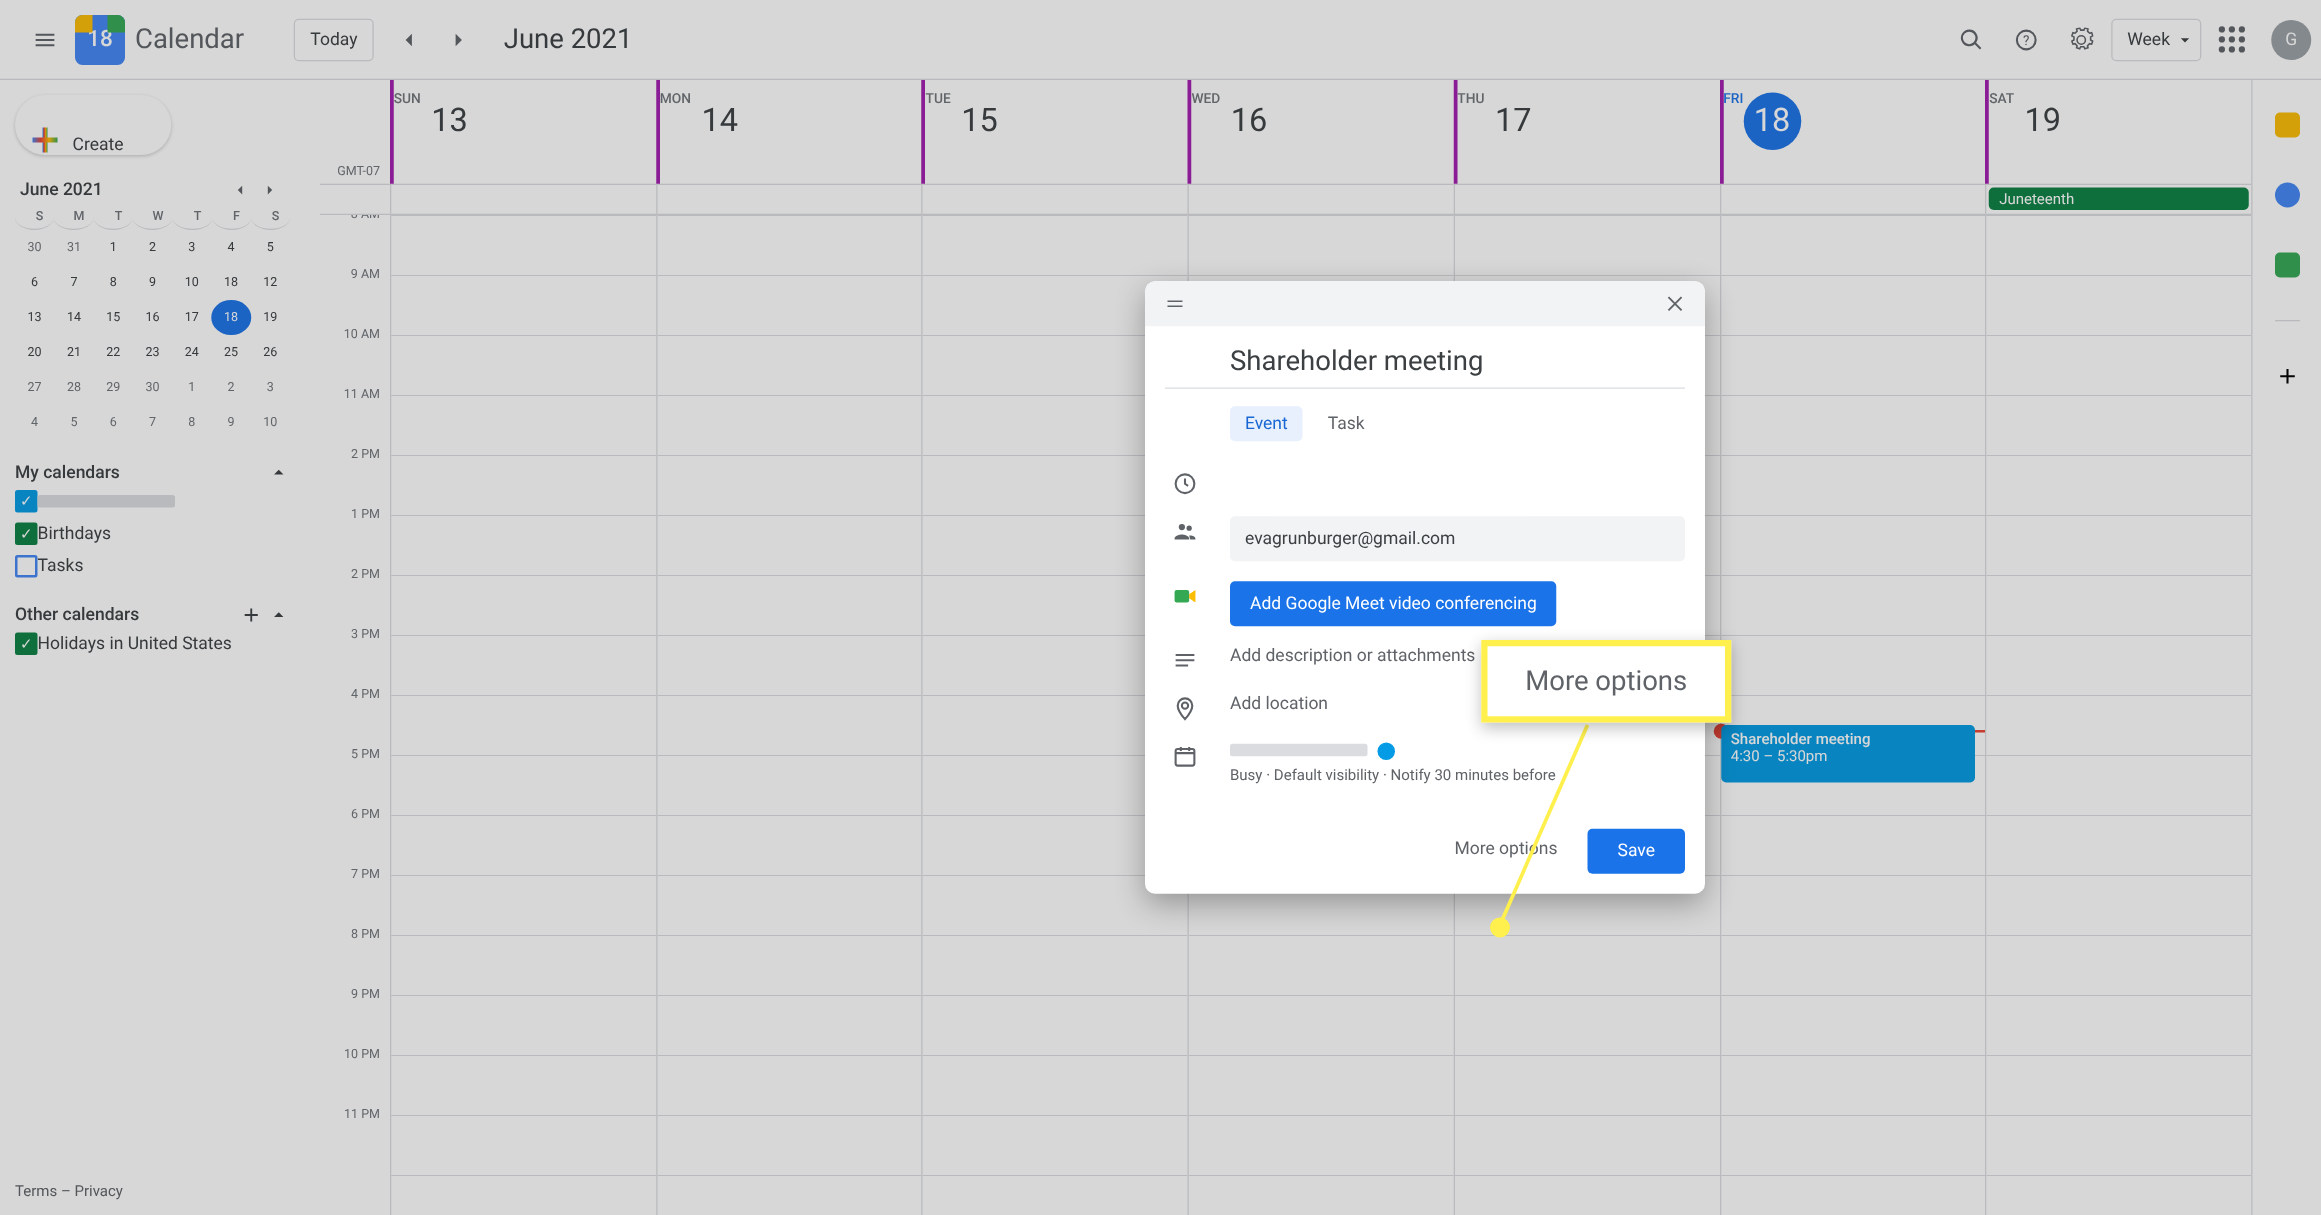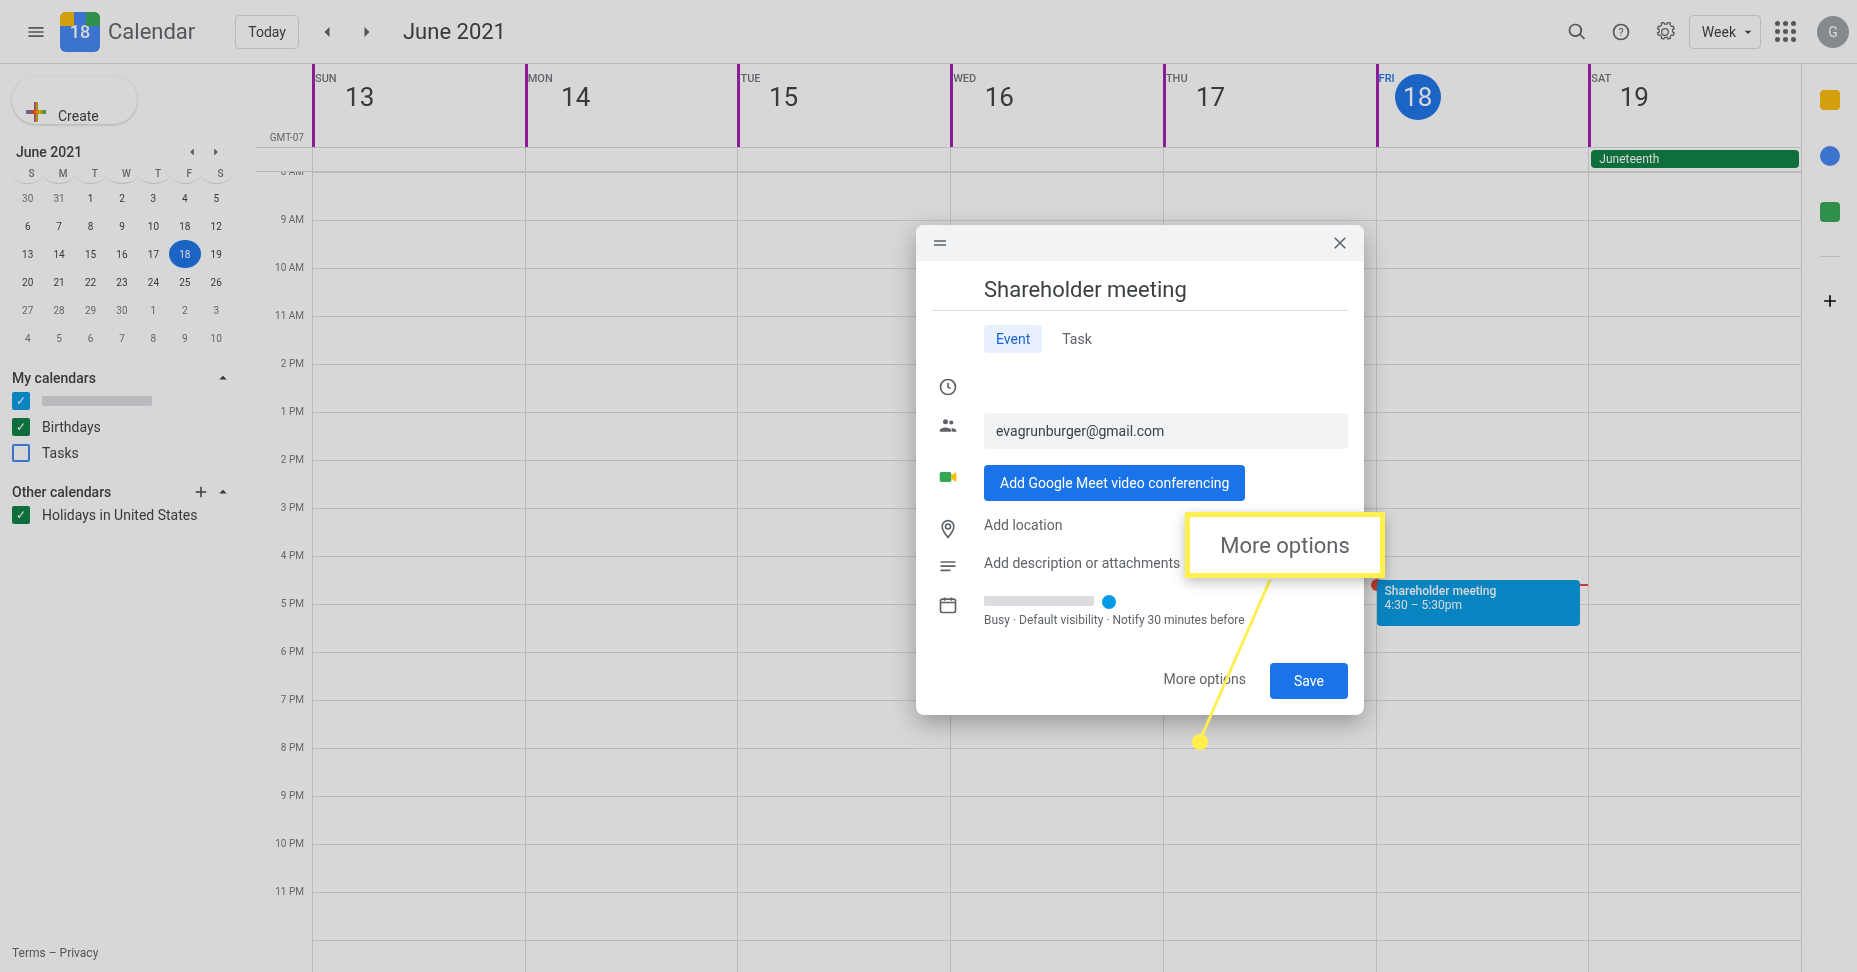--- a/index.html
+++ b/index.html
@@ -260,21 +260,21 @@
   align-items: center;
   justify-content: space-between;
   font-size: 14px;
   color: #3c4043;
   font-weight: 500;
   cursor: pointer;
 }
 .cal-item {
   display: flex;
   align-items: center;
-  gap: 12px;
+  gap: 0;
   font-size: 14px;
   color: #3c4043;
   padding: 4px 0;
 }
 .checkbox {
   width: 18px;
   height: 18px;
   border-radius: 2px;
   display: flex;
   align-items: center;
@@ -985,32 +985,32 @@
             <path d="M16 10l6-4v12l-6-4z" fill="#fbbc04"></path>
           </svg>
       </div>
       <div class="modal-content">
         <div class="meet-btn">Add Google Meet video conferencing</div>
       </div>
     </div>
     <div class="modal-row">
       <div class="modal-icon">
           <svg class="icon" viewBox="0 0 24 24">
-            <path d="M12 2a7 7 0 00-7 7c0 5 7 13 7 13s7-8 7-13a7 7 0 00-7-7zm0 10a3 3 0 110-6 3 3 0 010 6z" fill="none" stroke="currentColor" stroke-width="2"></path>
+            <path d="M3 5h18v2H3zm0 5h18v2H3zm0 5h12v2H3z"></path>
           </svg>
         </div>
-      <div class="modal-content placeholder-txt">Add location</div>
+      <div class="modal-content placeholder-txt">Add description or attachments</div>
     </div>
     <div class="modal-row">
       <div class="modal-icon">
           <svg class="icon" viewBox="0 0 24 24">
-            <path d="M3 5h18v2H3zm0 5h18v2H3zm0 5h12v2H3z"></path>
+            <path d="M12 2a7 7 0 00-7 7c0 5 7 13 7 13s7-8 7-13a7 7 0 00-7-7zm0 10a3 3 0 110-6 3 3 0 010 6z" fill="none" stroke="currentColor" stroke-width="2"></path>
           </svg>
         </div>
-      <div class="modal-content placeholder-txt">Add description or attachments</div>
+      <div class="modal-content placeholder-txt">Add location</div>
     </div>
     <div class="modal-row">
       <div class="modal-icon">
           <svg class="icon" viewBox="0 0 24 24">
             <rect x="3" y="5" width="18" height="16" rx="2" fill="none" stroke="currentColor" stroke-width="2"></rect>
             <path d="M3 9h18M8 3v4M16 3v4" stroke="currentColor" stroke-width="2"></path>
           </svg>
         </div>
       <div class="modal-content">
         <span class="redacted"></span><span class="cal-color-dot"></span>

